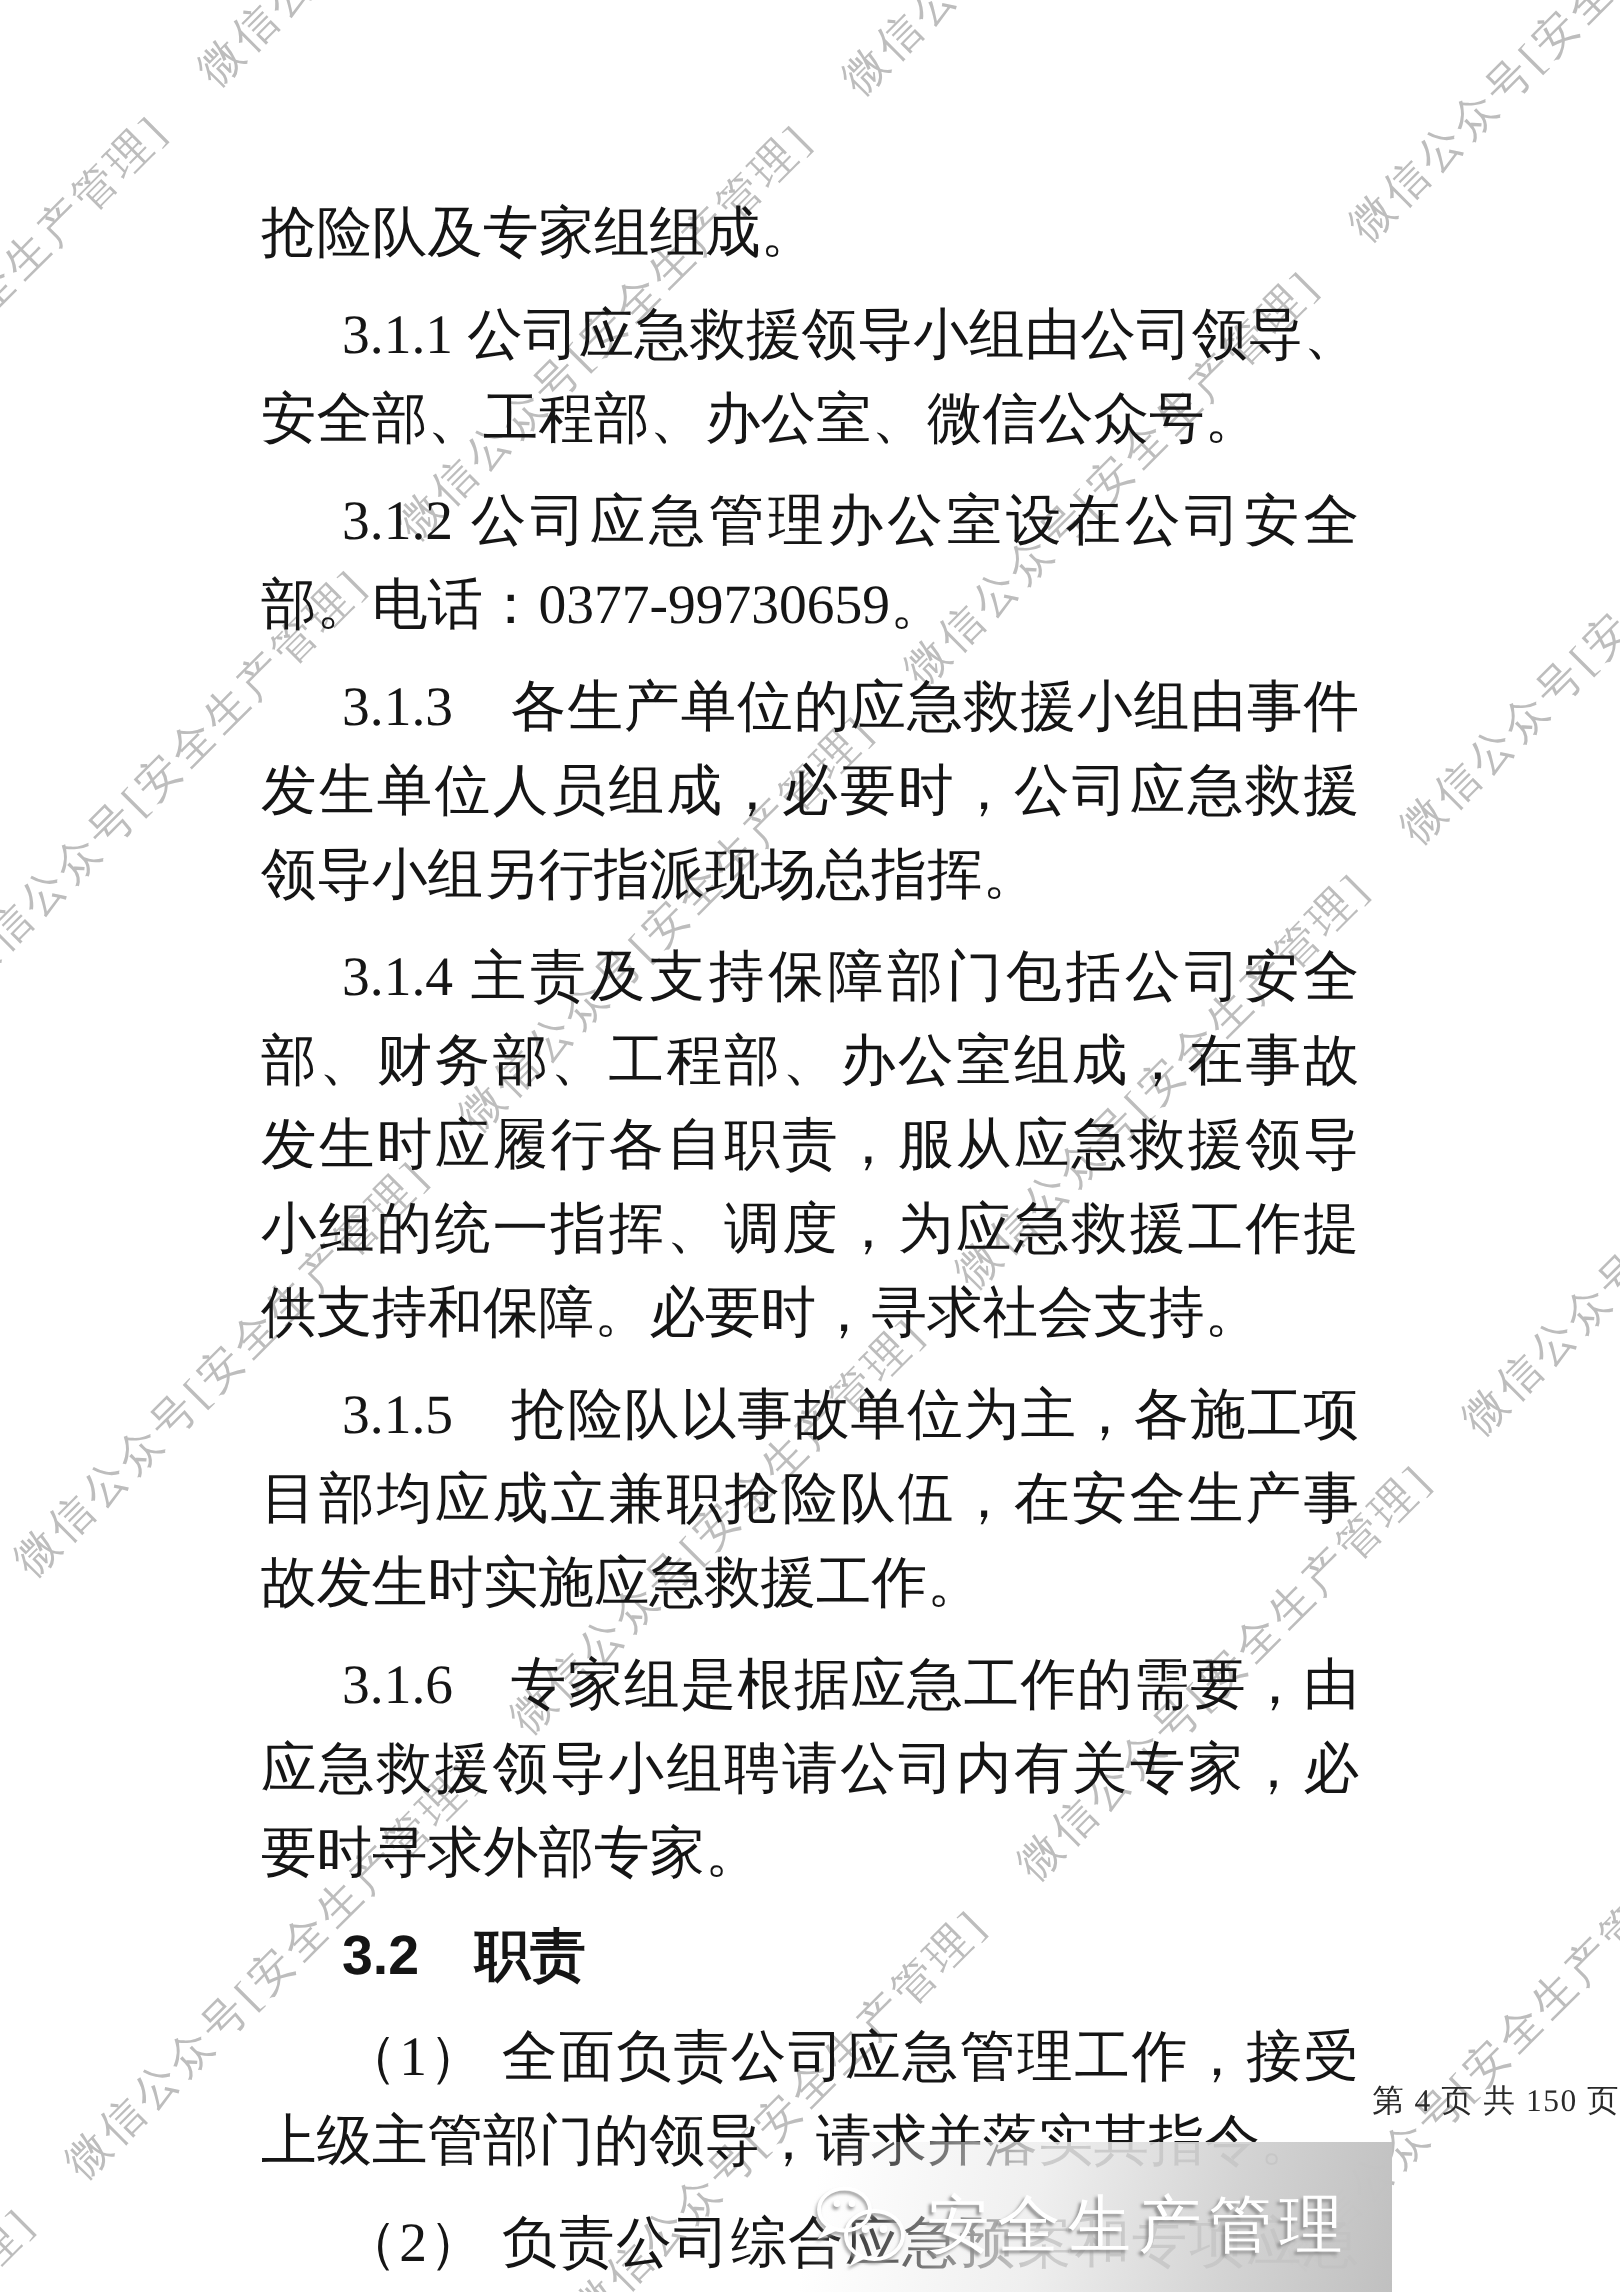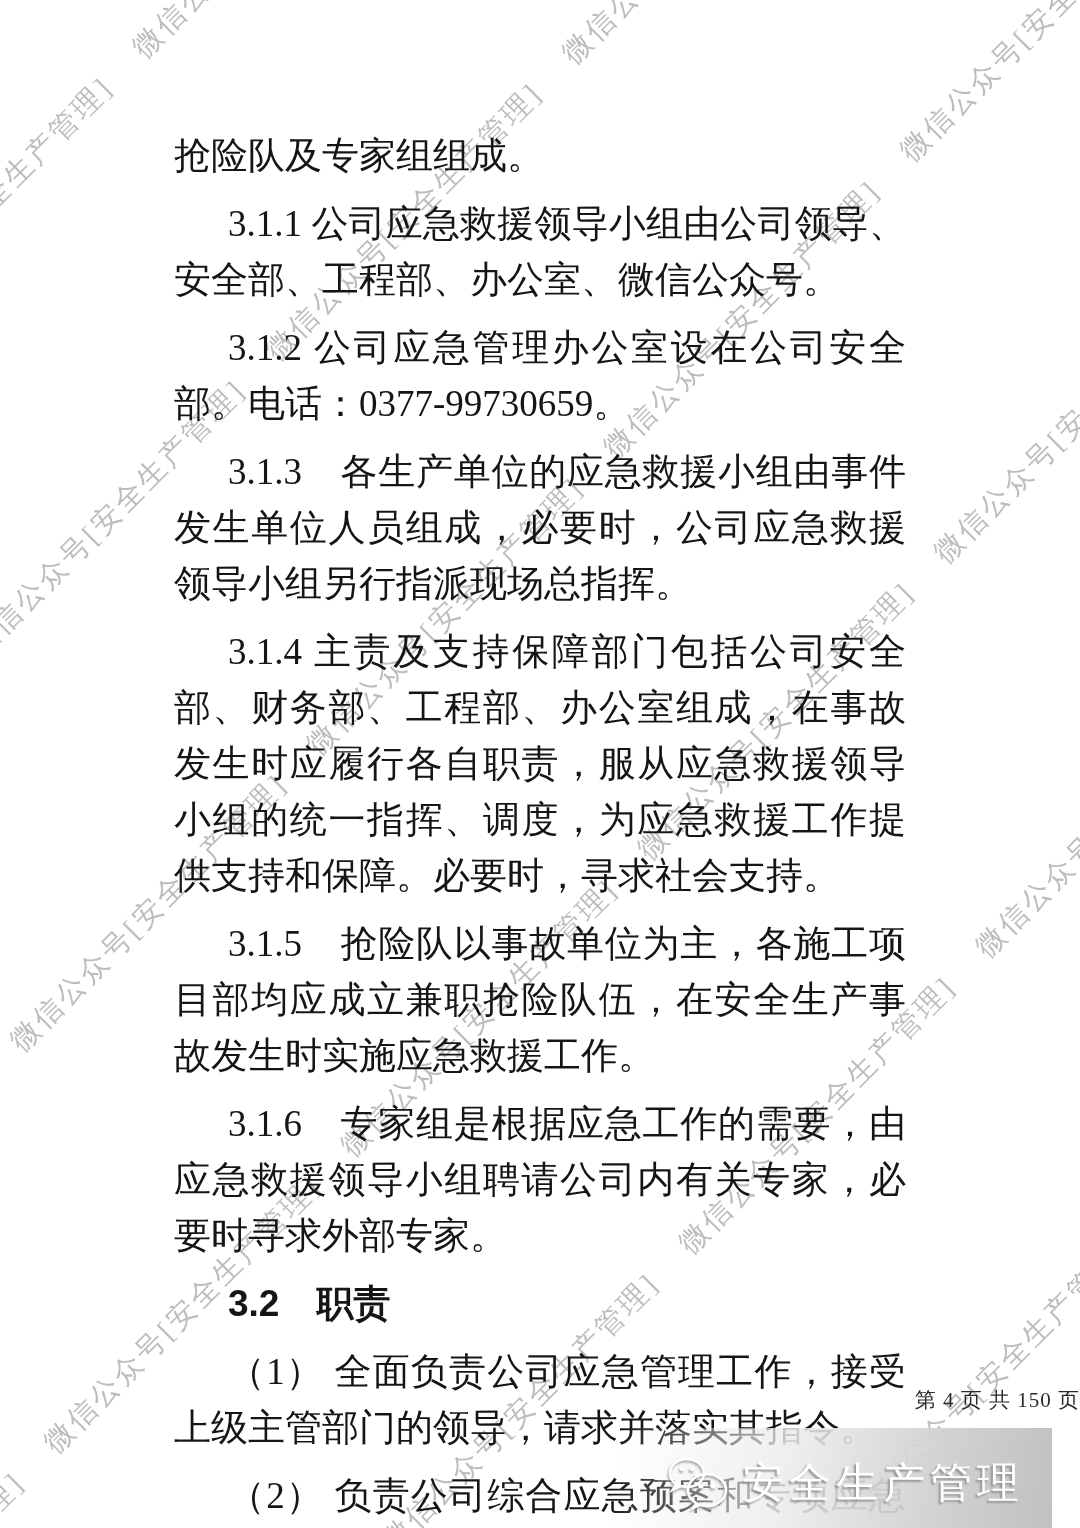--- a/index.html
+++ b/index.html
@@ -33,21 +33,21 @@
     font-family:"Liberation Sans","DejaVu Sans",sans-serif;
   }
 
   .footer{
     position:absolute;top:1386px;left:0;width:100%;z-index:1;
     text-align:right;font-size:21px;color:#2a2a2a;letter-spacing:1px;
   }
 
   
   .banner{
-    position:absolute;left:0;top:1428px;width:1052px;height:100px;z-index:2;
+    position:absolute;left:0;top:1428px;width:928px;height:100px;z-index:2;
     background:linear-gradient(100deg,
       rgba(255,255,255,0) 0%,
       rgba(255,255,255,0) 58%,
       rgba(236,236,236,0.85) 74%,
       rgba(209,209,209,0.95) 88%,
       rgba(192,192,192,1) 100%);
   }
   .brand{
     position:absolute;right:28px;top:26px;
     display:flex;align-items:center;gap:12px;

